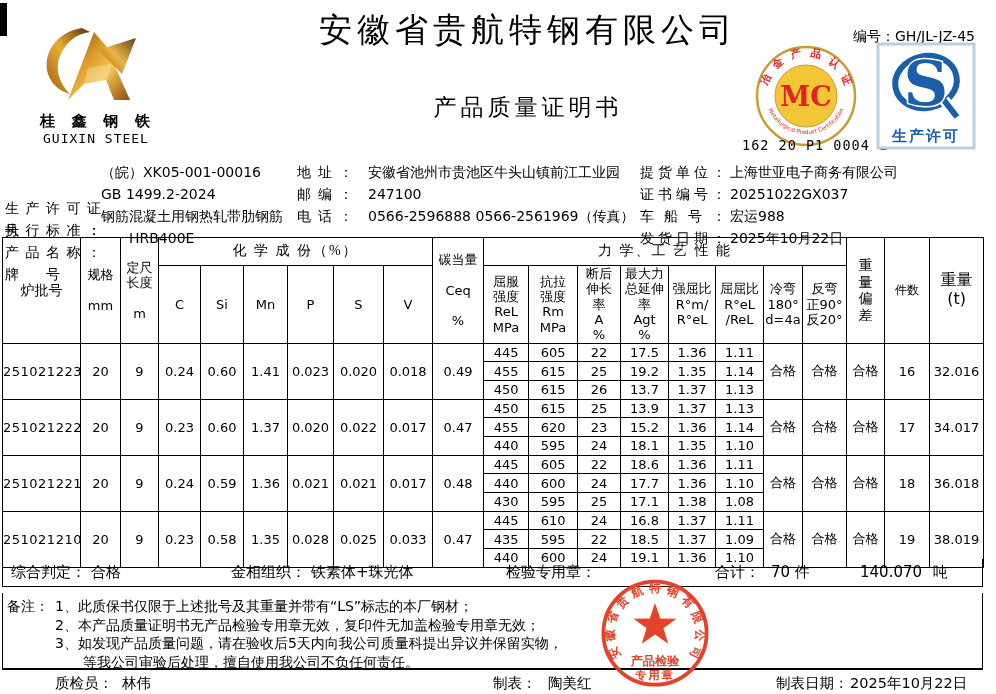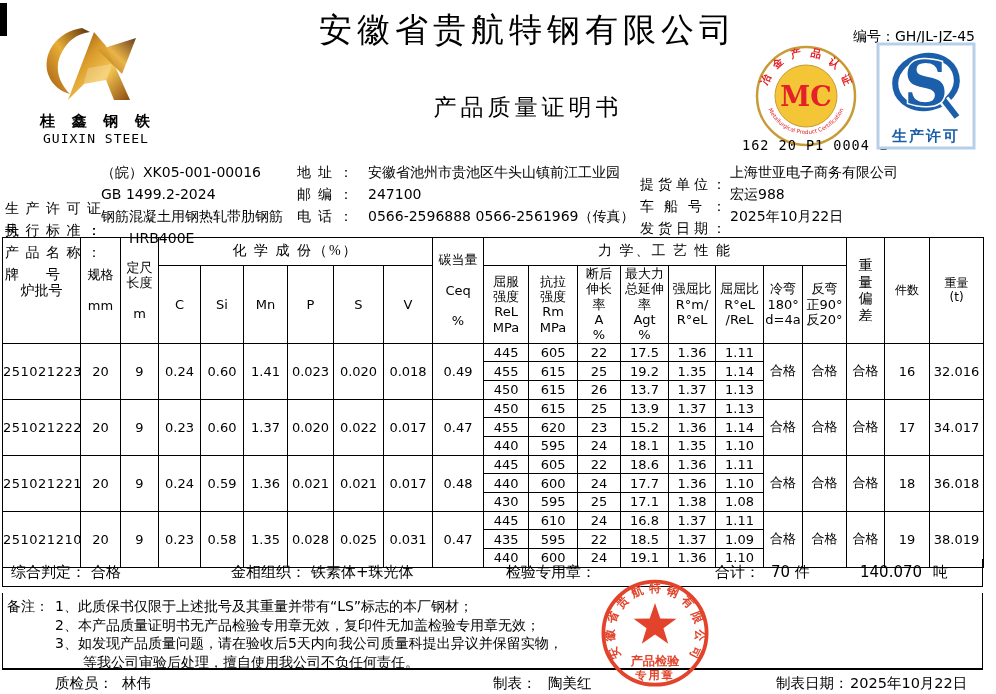--- a/index.html
+++ b/index.html
@@ -18,21 +18,21 @@
   .logo-cn{font-size:15px;font-weight:bold;letter-spacing:2px;display:inline-block;width:112px;
         text-align:justify;text-align-last:justify;margin-top:2px;}
   .logo-en{font-size:13px;font-family:"DejaVu Sans Mono","Liberation Mono",monospace;letter-spacing:1px;}
   .mc-code{left:742px;top:137px;font-size:13.5px;letter-spacing:1px;font-family:"DejaVu Sans Mono",monospace;}
   
   .info{font-size:14px;line-height:22px;white-space:nowrap;}
   .info .row{height:22px;}
   .lbl{display:inline-block;text-align:justify;text-align-last:justify;vertical-align:top;white-space:normal;}
   .col-a{left:5px;top:161px;}   .col-a .lbl{width:96px;margin-top:36px;}
   .col-b{left:297px;top:161px;} .col-b .lbl{width:56px;margin-right:15px;}
-  .col-c{left:640px;top:161px;} .col-c .lbl{width:86px;margin-right:4px;margin-top:12px;}
+  .col-c{left:640px;top:161px;} .col-c .lbl{width:86px;margin-right:4px;}
   
   .qtable{position:absolute;left:2px;top:237px;border-collapse:collapse;table-layout:fixed;width:981px;}
   .qtable th,.qtable td{border:1px solid #000;text-align:center;vertical-align:middle;padding:0;
         white-space:pre-line;overflow:hidden;}
   .qtable th{font-size:13px;font-weight:normal;line-height:1.18;}
   .qtable td{font-size:13px;}
   .span-hdr{font-size:14px !important;letter-spacing:2px;font-family:Liberation Serif, serif;}
   .hr1{height:28px;} .hr2{height:76px;}
   .data-tr{height:18.66px;}
   .c-batch{font-size:13.5px;letter-spacing:0.5px;}
@@ -123,20 +123,21 @@
     <div class="row"><span class="lbl">产品名称：</span><span>钢筋混凝土用钢热轧带肋钢筋</span></div>
     <div class="row"><span class="lbl">牌号：</span><span>　　HRB400E</span></div>
   </div>
   <div class="abs info col-b">
     <div class="row"><span class="lbl">地址：</span><span>安徽省池州市贵池区牛头山镇前江工业园</span></div>
     <div class="row"><span class="lbl">邮编：</span><span>247100</span></div>
     <div class="row"><span class="lbl">电话：</span><span>0566-2596888  0566-2561969（传真）</span></div>
   </div>
   <div class="abs info col-c">
     <div class="row"><span class="lbl">提货单位：</span><span>上海世亚电子商务有限公司</span></div>
+    <div class="row"><span class="lbl">证书编号：</span><span>20251022GX037</span></div>
     <div class="row"><span class="lbl">车船号：</span><span>宏运988</span></div>
     <div class="row"><span class="lbl">发货日期：</span><span>2025年10月22日</span></div>
   </div>
 
   <table class="qtable">
     <colgroup>
       <col style="width:78px">
         <col style="width:40px">
         <col style="width:38px">
       <col style="width:42px">
@@ -173,21 +174,21 @@
 
 Ceq
 
 %</th>
         <th colspan="8" class="span-hdr">力 学、工 艺 性 能</th>
         <th rowspan="2" style="font-size:14px">重
 量
 偏
 差</th>
         <th rowspan="2" style="font-size:12px">件数</th>
-        <th rowspan="2" style="font-size:12px">重量
+        <th rowspan="2" style="font-size:16px">重量
 (t)</th>
       </tr>
       <tr class="hr2">
         <th>C</th>
         <th>Si</th>
         <th>Mn</th>
         <th>P</th>
         <th>S</th>
         <th>V</th>
         <th>屈服
@@ -342,21 +343,21 @@
         </tr>
         <tr class="data-tr">
           <td rowspan="3" class="c-batch">251021210</td>
           <td rowspan="3">20</td>
           <td rowspan="3">9</td>
           <td rowspan="3">0.23</td>
           <td rowspan="3">0.58</td>
           <td rowspan="3">1.35</td>
           <td rowspan="3">0.028</td>
           <td rowspan="3">0.025</td>
-          <td rowspan="3">0.031</td>
+          <td rowspan="3">0.033</td>
           <td rowspan="3">0.47</td>
           <td>445</td>
           <td>610</td>
           <td>24</td>
           <td>16.8</td>
           <td>1.37</td>
           <td>1.11</td>
           <td rowspan="3">合格</td>
           <td rowspan="3">合格</td>
           <td rowspan="3">合格</td>

